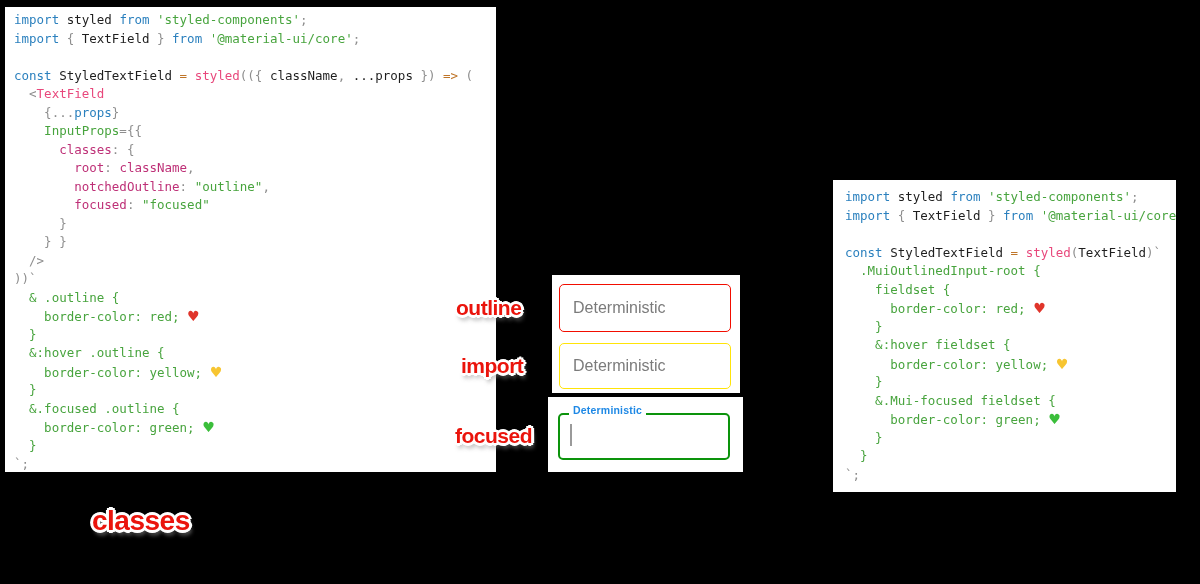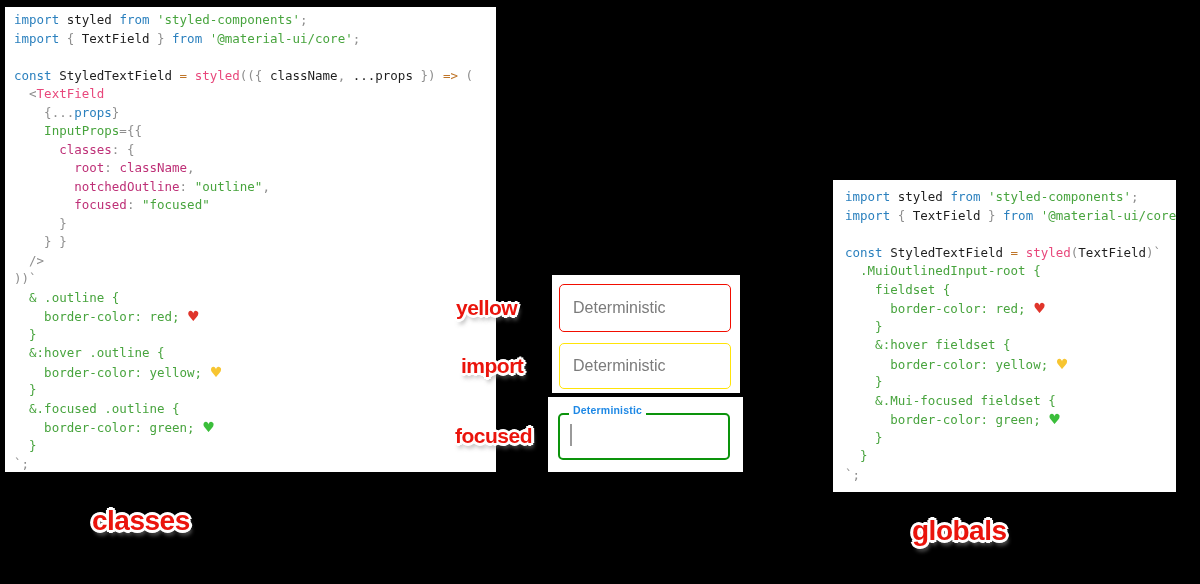--- a/index.html
+++ b/index.html
@@ -51,19 +51,18 @@
 
   <div class="code" id="code-left"><div class="code-line"><span style="color: rgb(43, 128, 190);">import </span><span style="color: rgb(30, 30, 30);">styled </span><span style="color: rgb(43, 128, 190);">from </span><span style="color: rgb(72, 164, 62);">'styled-components'</span><span style="color: rgb(142, 142, 142);">;</span></div><div class="code-line"><span style="color: rgb(43, 128, 190);">import </span><span style="color: rgb(142, 142, 142);">{ </span><span style="color: rgb(30, 30, 30);">TextField</span><span style="color: rgb(142, 142, 142);"> } </span><span style="color: rgb(43, 128, 190);">from </span><span style="color: rgb(72, 164, 62);">'@material-ui/core'</span><span style="color: rgb(142, 142, 142);">;</span></div><div class="code-line">&nbsp;</div><div class="code-line"><span style="color: rgb(43, 128, 190);">const </span><span style="color: rgb(30, 30, 30);">StyledTextField </span><span style="color: rgb(191, 117, 41);">= </span><span style="color: rgb(232, 72, 124);">styled</span><span style="color: rgb(142, 142, 142);">(({ </span><span style="color: rgb(30, 30, 30);">className</span><span style="color: rgb(142, 142, 142);">, </span><span style="color: rgb(30, 30, 30);">...props</span><span style="color: rgb(142, 142, 142);"> }) </span><span style="color: rgb(191, 117, 41);">=&gt; </span><span style="color: rgb(142, 142, 142);">(</span></div><div class="code-line"><span style="color: rgb(142, 142, 142);">  &lt;</span><span style="color: rgb(232, 72, 124);">TextField</span></div><div class="code-line"><span style="color: rgb(142, 142, 142);">    {...</span><span style="color: rgb(43, 128, 190);">props</span><span style="color: rgb(142, 142, 142);">}</span></div><div class="code-line"><span style="color: rgb(72, 164, 62);">    InputProps</span><span style="color: rgb(142, 142, 142);">={{</span></div><div class="code-line"><span style="color: rgb(190, 48, 119);">      classes</span><span style="color: rgb(142, 142, 142);">: {</span></div><div class="code-line"><span style="color: rgb(190, 48, 119);">        root</span><span style="color: rgb(142, 142, 142);">: </span><span style="color: rgb(190, 48, 119);">className</span><span style="color: rgb(142, 142, 142);">,</span></div><div class="code-line"><span style="color: rgb(190, 48, 119);">        notchedOutline</span><span style="color: rgb(142, 142, 142);">: </span><span style="color: rgb(72, 164, 62);">"outline"</span><span style="color: rgb(142, 142, 142);">,</span></div><div class="code-line"><span style="color: rgb(190, 48, 119);">        focused</span><span style="color: rgb(142, 142, 142);">: </span><span style="color: rgb(72, 164, 62);">"focused"</span></div><div class="code-line"><span style="color: rgb(142, 142, 142);">      }</span></div><div class="code-line"><span style="color: rgb(142, 142, 142);">    } }</span></div><div class="code-line"><span style="color: rgb(142, 142, 142);">  /&gt;</span></div><div class="code-line"><span style="color: rgb(142, 142, 142);">))`</span></div><div class="code-line"><span style="color: rgb(72, 164, 62);">  &amp; .outline {</span></div><div class="code-line"><span style="color: rgb(72, 164, 62);">    border-color: red; </span><span class="heart" style="color: rgb(224, 53, 43);">♥</span></div><div class="code-line"><span style="color: rgb(72, 164, 62);">  }</span></div><div class="code-line"><span style="color: rgb(72, 164, 62);">  &amp;:hover .outline {</span></div><div class="code-line"><span style="color: rgb(72, 164, 62);">    border-color: yellow; </span><span class="heart" style="color: rgb(247, 197, 49);">♥</span></div><div class="code-line"><span style="color: rgb(72, 164, 62);">  }</span></div><div class="code-line"><span style="color: rgb(72, 164, 62);">  &amp;.focused .outline {</span></div><div class="code-line"><span style="color: rgb(72, 164, 62);">    border-color: green; </span><span class="heart" style="color: rgb(59, 190, 59);">♥</span></div><div class="code-line"><span style="color: rgb(72, 164, 62);">  }</span></div><div class="code-line"><span style="color: rgb(142, 142, 142);">`;</span></div></div>
   <div class="code" id="code-right"><div class="code-line"><span style="color: rgb(43, 128, 190);">import </span><span style="color: rgb(30, 30, 30);">styled </span><span style="color: rgb(43, 128, 190);">from </span><span style="color: rgb(72, 164, 62);">'styled-components'</span><span style="color: rgb(142, 142, 142);">;</span></div><div class="code-line"><span style="color: rgb(43, 128, 190);">import </span><span style="color: rgb(142, 142, 142);">{ </span><span style="color: rgb(30, 30, 30);">TextField</span><span style="color: rgb(142, 142, 142);"> } </span><span style="color: rgb(43, 128, 190);">from </span><span style="color: rgb(72, 164, 62);">'@material-ui/core'</span><span style="color: rgb(142, 142, 142);">;</span></div><div class="code-line">&nbsp;</div><div class="code-line"><span style="color: rgb(43, 128, 190);">const </span><span style="color: rgb(30, 30, 30);">StyledTextField </span><span style="color: rgb(191, 117, 41);">= </span><span style="color: rgb(232, 72, 124);">styled</span><span style="color: rgb(142, 142, 142);">(</span><span style="color: rgb(30, 30, 30);">TextField</span><span style="color: rgb(142, 142, 142);">)`</span></div><div class="code-line"><span style="color: rgb(72, 164, 62);">  .MuiOutlinedInput-root {</span></div><div class="code-line"><span style="color: rgb(72, 164, 62);">    fieldset {</span></div><div class="code-line"><span style="color: rgb(72, 164, 62);">      border-color: red; </span><span class="heart" style="color: rgb(224, 53, 43);">♥</span></div><div class="code-line"><span style="color: rgb(72, 164, 62);">    }</span></div><div class="code-line"><span style="color: rgb(72, 164, 62);">    &amp;:hover fieldset {</span></div><div class="code-line"><span style="color: rgb(72, 164, 62);">      border-color: yellow; </span><span class="heart" style="color: rgb(247, 197, 49);">♥</span></div><div class="code-line"><span style="color: rgb(72, 164, 62);">    }</span></div><div class="code-line"><span style="color: rgb(72, 164, 62);">    &amp;.Mui-focused fieldset {</span></div><div class="code-line"><span style="color: rgb(72, 164, 62);">      border-color: green; </span><span class="heart" style="color: rgb(59, 190, 59);">♥</span></div><div class="code-line"><span style="color: rgb(72, 164, 62);">    }</span></div><div class="code-line"><span style="color: rgb(72, 164, 62);">  }</span></div><div class="code-line"><span style="color: rgb(142, 142, 142);">`;</span></div></div>
 
   <input class="tf" id="tf-default" placeholder="Deterministic" style="">
   <input class="tf" id="tf-hover" placeholder="Deterministic" style="">
   <input class="tf" id="tf-focused" style="">
   <span id="tf-label">Deterministic</span>
   <div id="tf-caret"></div>
 
-  <div class="ann" id="ann-default">yellow</div>
+  <div class="ann" id="ann-default">outline</div>
   <div class="ann" id="ann-hover">import</div>
   <div class="ann" id="ann-focused">focused</div>
   <div class="ann" id="ann-classes">classes</div>
-  <div class="ann" id="ann-globals">globals</div>
 
 </div>
 
 </body></html>

